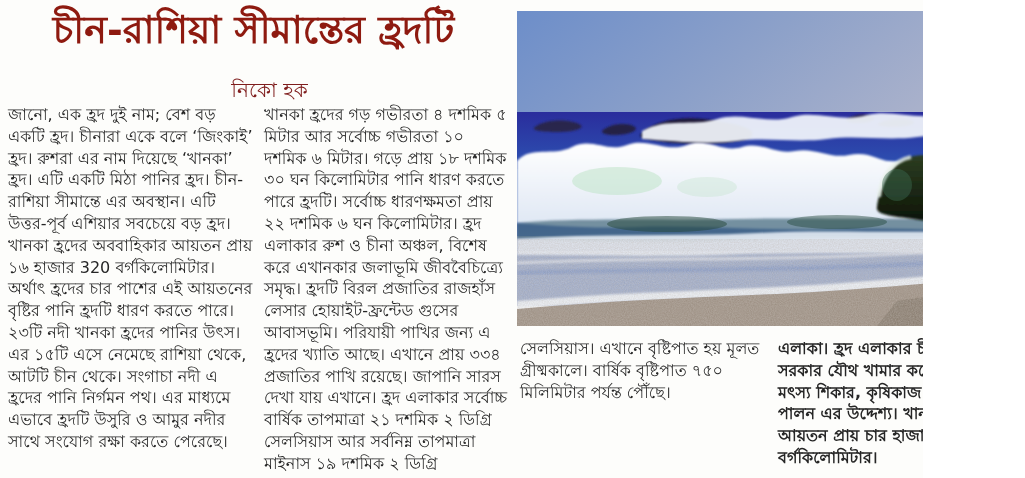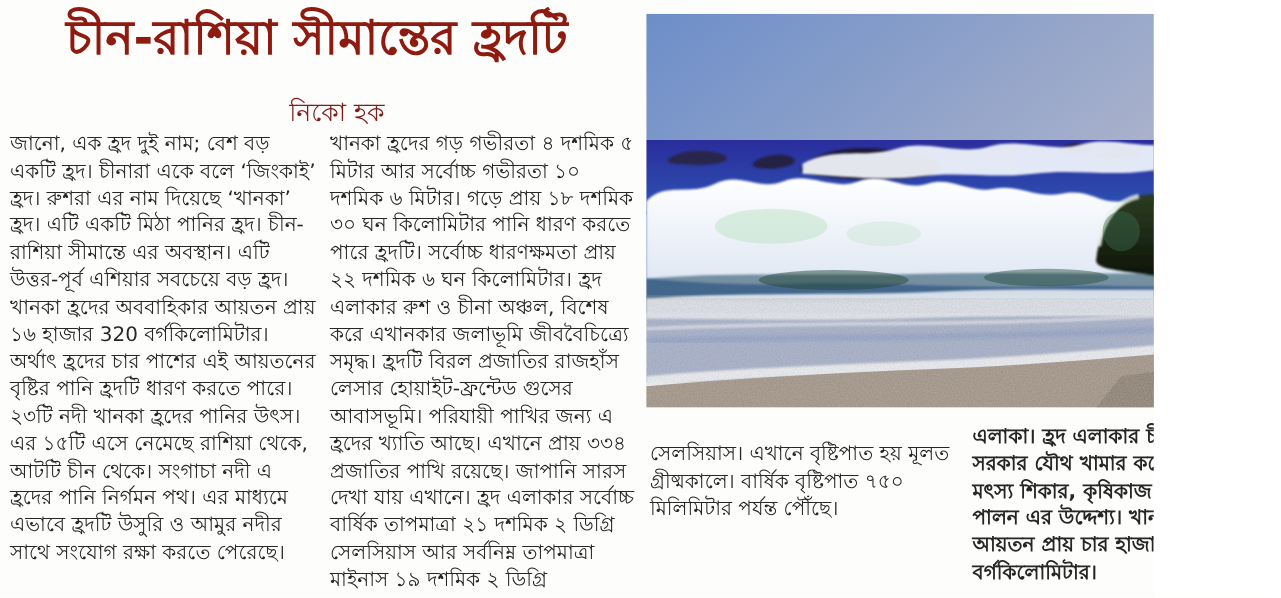--- a/index.html
+++ b/index.html
@@ -31,21 +31,21 @@
   }
   .col{
     position:absolute;
     font-size:16px;line-height:21.8px;
     color:#262626;
     text-align:left;
   }
   .col p{margin:0;padding:0;}
   #col1{left:8px;top:104px;width:246px;}
   #col2{left:264px;top:104px;width:246px;}
-  #col3{left:520px;top:352px;width:250px;}
+  #col3{left:520px;top:338px;width:250px;}
   #col4{left:778px;top:338px;width:246px;font-weight:bold;}
   .photo-wrap{
     position:absolute;left:517px;top:11px;width:489px;height:315px;
   }
   .photo-wrap svg{display:block;width:100%;height:100%;}
 </style>
 </head>
 <body>
 
 <div class="page">

